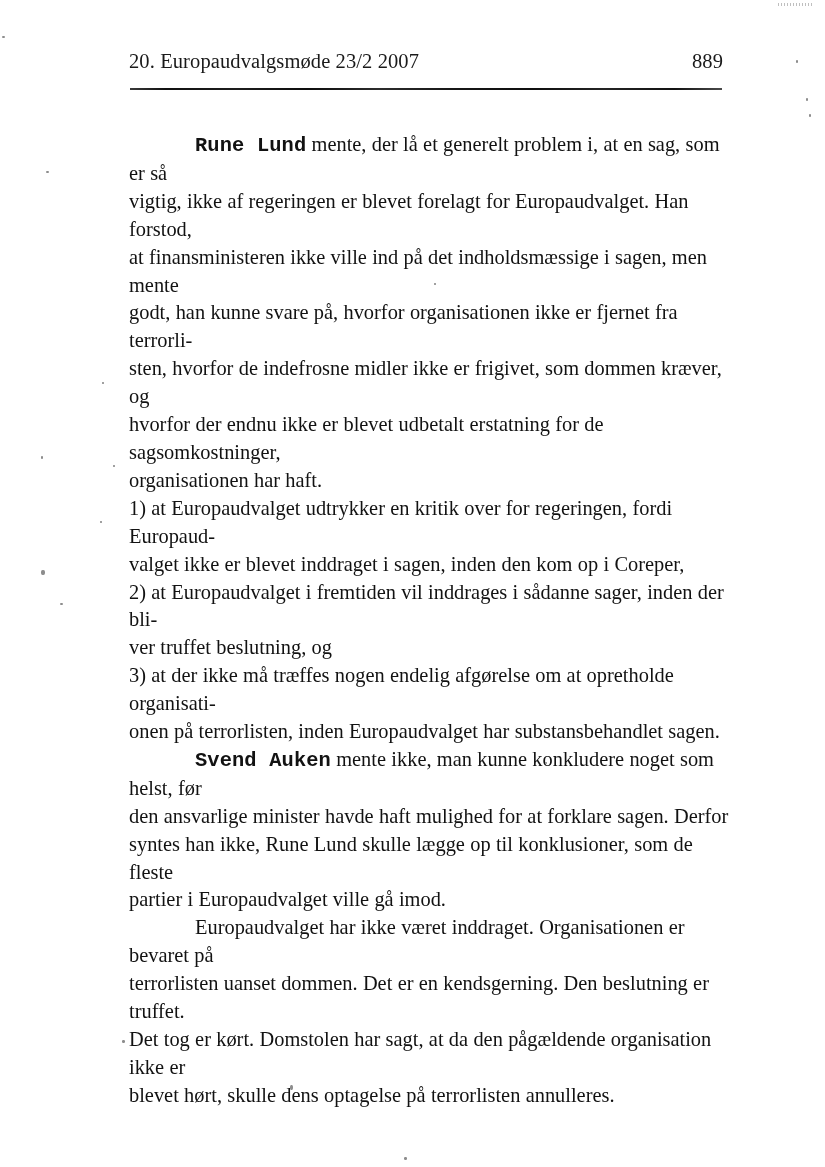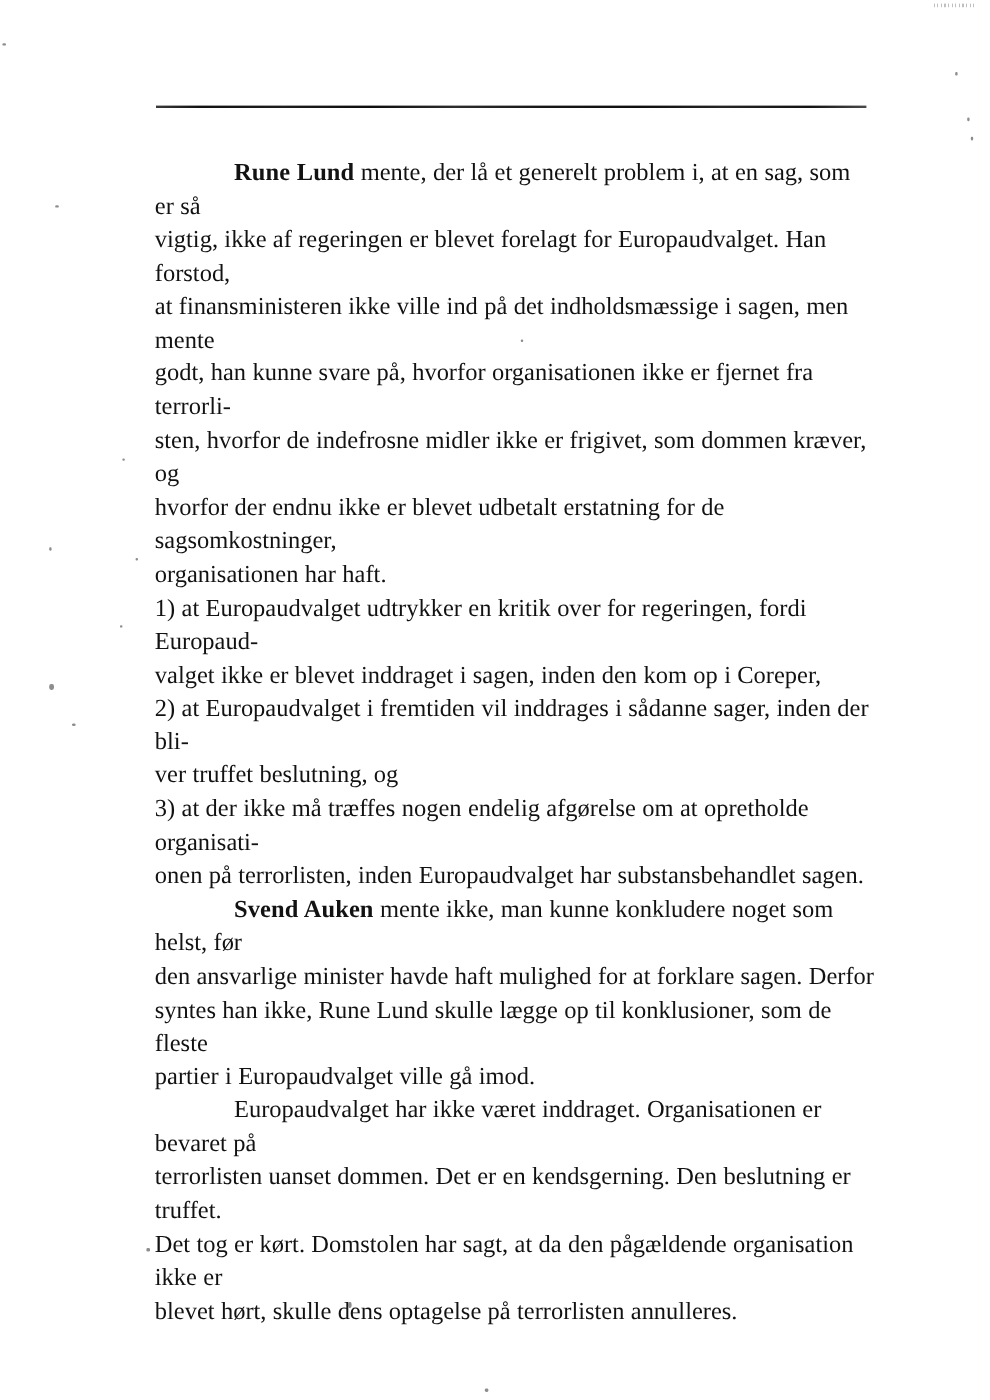--- a/index.html
+++ b/index.html
@@ -67,20 +67,21 @@
     margin: 0;
     white-space: pre-wrap;
     word-spacing: 0.2px;
   }
   .body-block p.indent {
     text-indent: 66px;
   }
   .speaker {
     font-weight: bold;
     letter-spacing: 0.1px;
+    font-family: Liberation Mono, monospace;
   }
 
   
   .speck {
     position: absolute;
     background: #8d8d8d;
     border-radius: 40%;
     pointer-events: none;
   }
   .corner-dots {
@@ -93,20 +94,24 @@
         #b4b4b4 0px, #b4b4b4 1px, transparent 1px, transparent 3px);
     opacity: .85;
     pointer-events: none;
   }
 </style>
 </head>
 <body>
 
 <div class="page">
 
+  <div class="running-head">
+    <span class="head-title">20. Europaudvalgsmøde 23/2 2007</span>
+    <span class="folio">889</span>
+  </div>
   <div class="head-rule"></div>
 
   <div class="body-block" id="body-block">
       <p class="indent"><span class="speaker">Rune Lund</span><span> mente, der lå et generelt problem i, at en sag, som er så
 vigtig, ikke af regeringen er blevet forelagt for Europaudvalget. Han forstod,
 at finansministeren ikke ville ind på det indholdsmæssige i sagen, men mente
 godt, han kunne svare på, hvorfor organisationen ikke er fjernet fra terrorli-
 sten, hvorfor de indefrosne midler ikke er frigivet, som dommen kræver, og
 hvorfor der endnu ikke er blevet udbetalt erstatning for de sagsomkostninger,
 organisationen har haft.</span></p>

